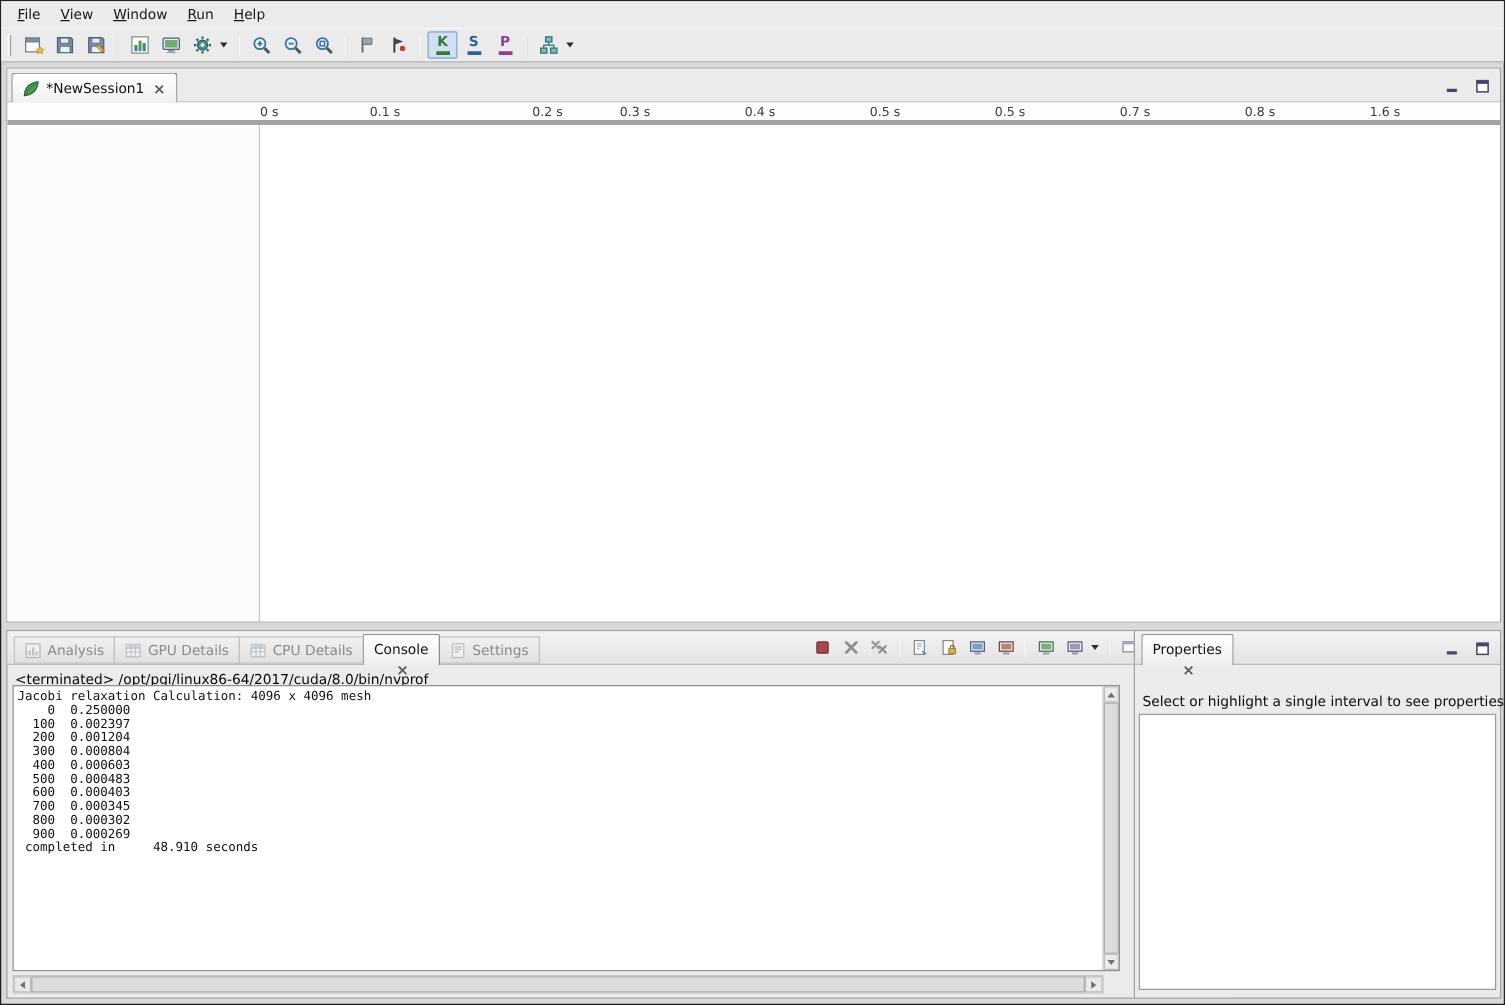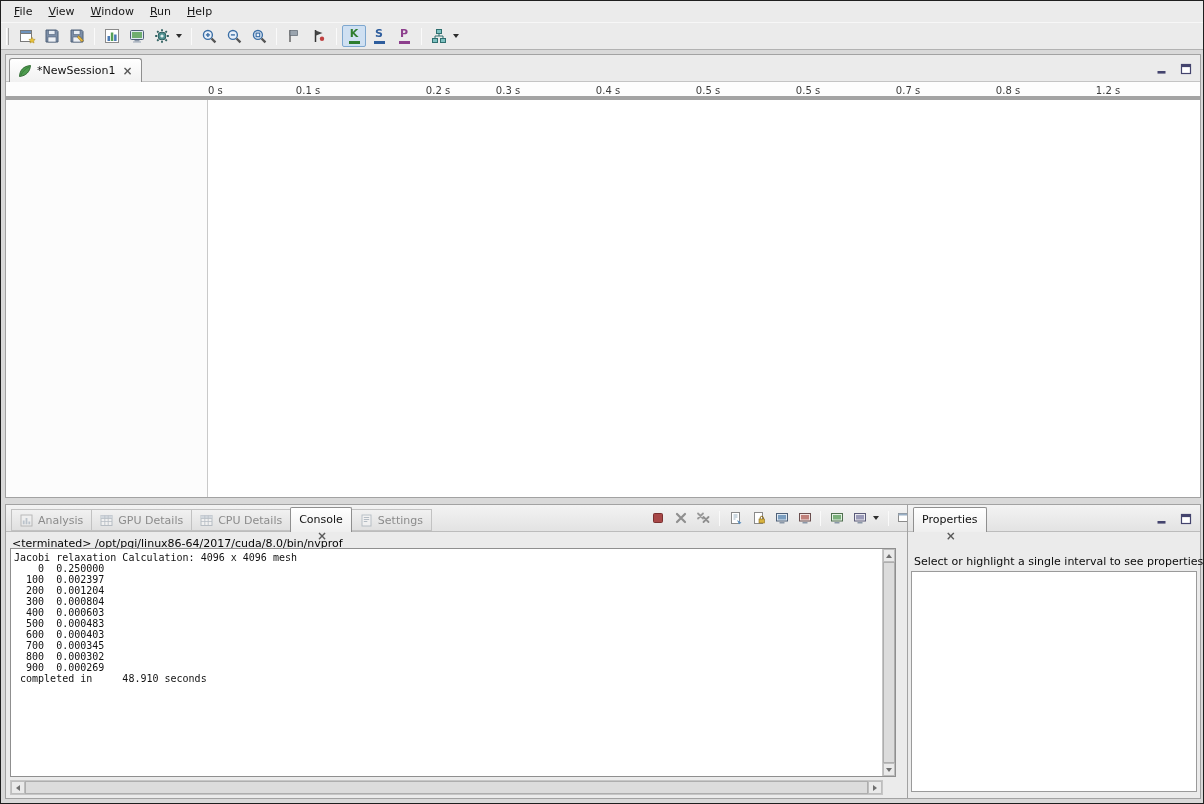--- a/index.html
+++ b/index.html
@@ -242,21 +242,21 @@
     <div class="ruler">
         <span class="ruler-tick first" style="left: 202px;">0 s</span>
         <span class="ruler-tick" style="left: 302px;">0.1 s</span>
         <span class="ruler-tick" style="left: 388px; margin-left: 44px;">0.2 s</span>
         <span class="ruler-tick" style="left: 502px;">0.3 s</span>
         <span class="ruler-tick" style="left: 602px;">0.4 s</span>
         <span class="ruler-tick" style="left: 702px;">0.5 s</span>
         <span class="ruler-tick" style="left: 802px;">0.5 s</span>
         <span class="ruler-tick" style="left: 902px;">0.7 s</span>
         <span class="ruler-tick" style="left: 1002px;">0.8 s</span>
-        <span class="ruler-tick" style="left: 1102px;">1.2 s</span>
+        <span class="ruler-tick" style="left: 1102px;">1.6 s</span>
       </div>
 
     <div class="editor-content">
       <div class="tree-panel"></div>
       <div class="timeline-canvas"></div>
     </div>
   </div>
 
   <div class="console-pane">
     <div class="tabstrip">

